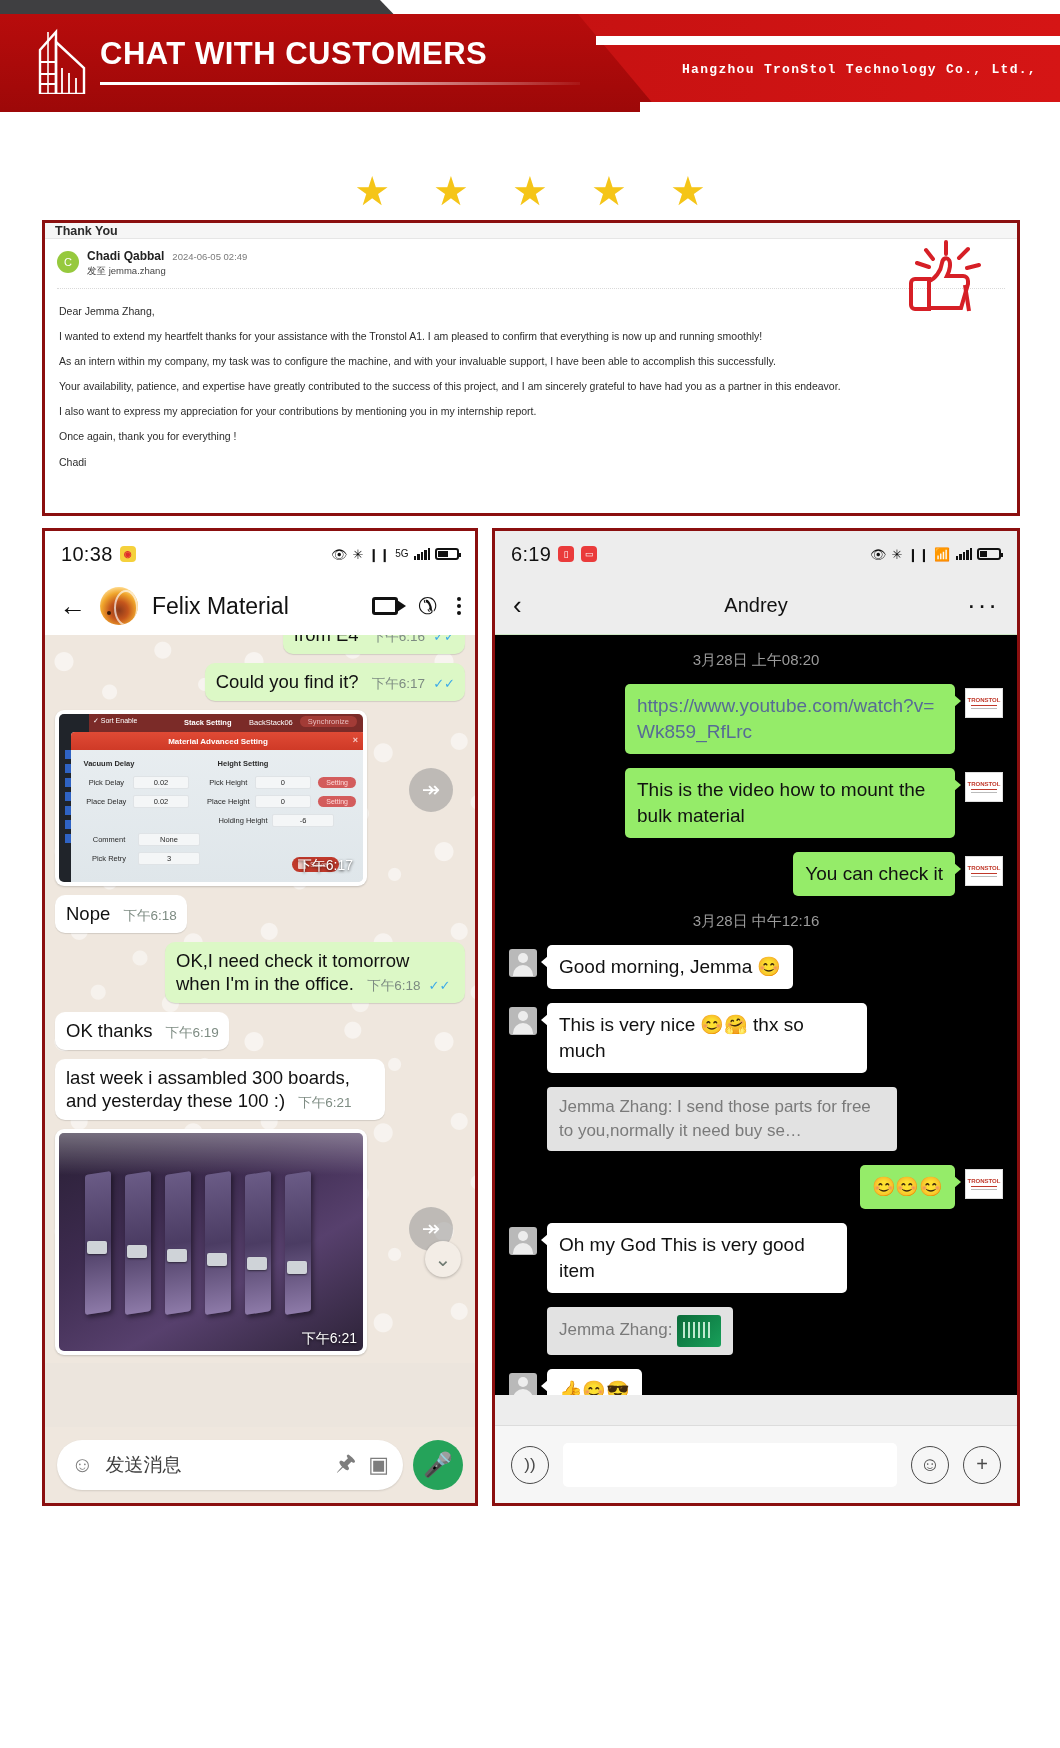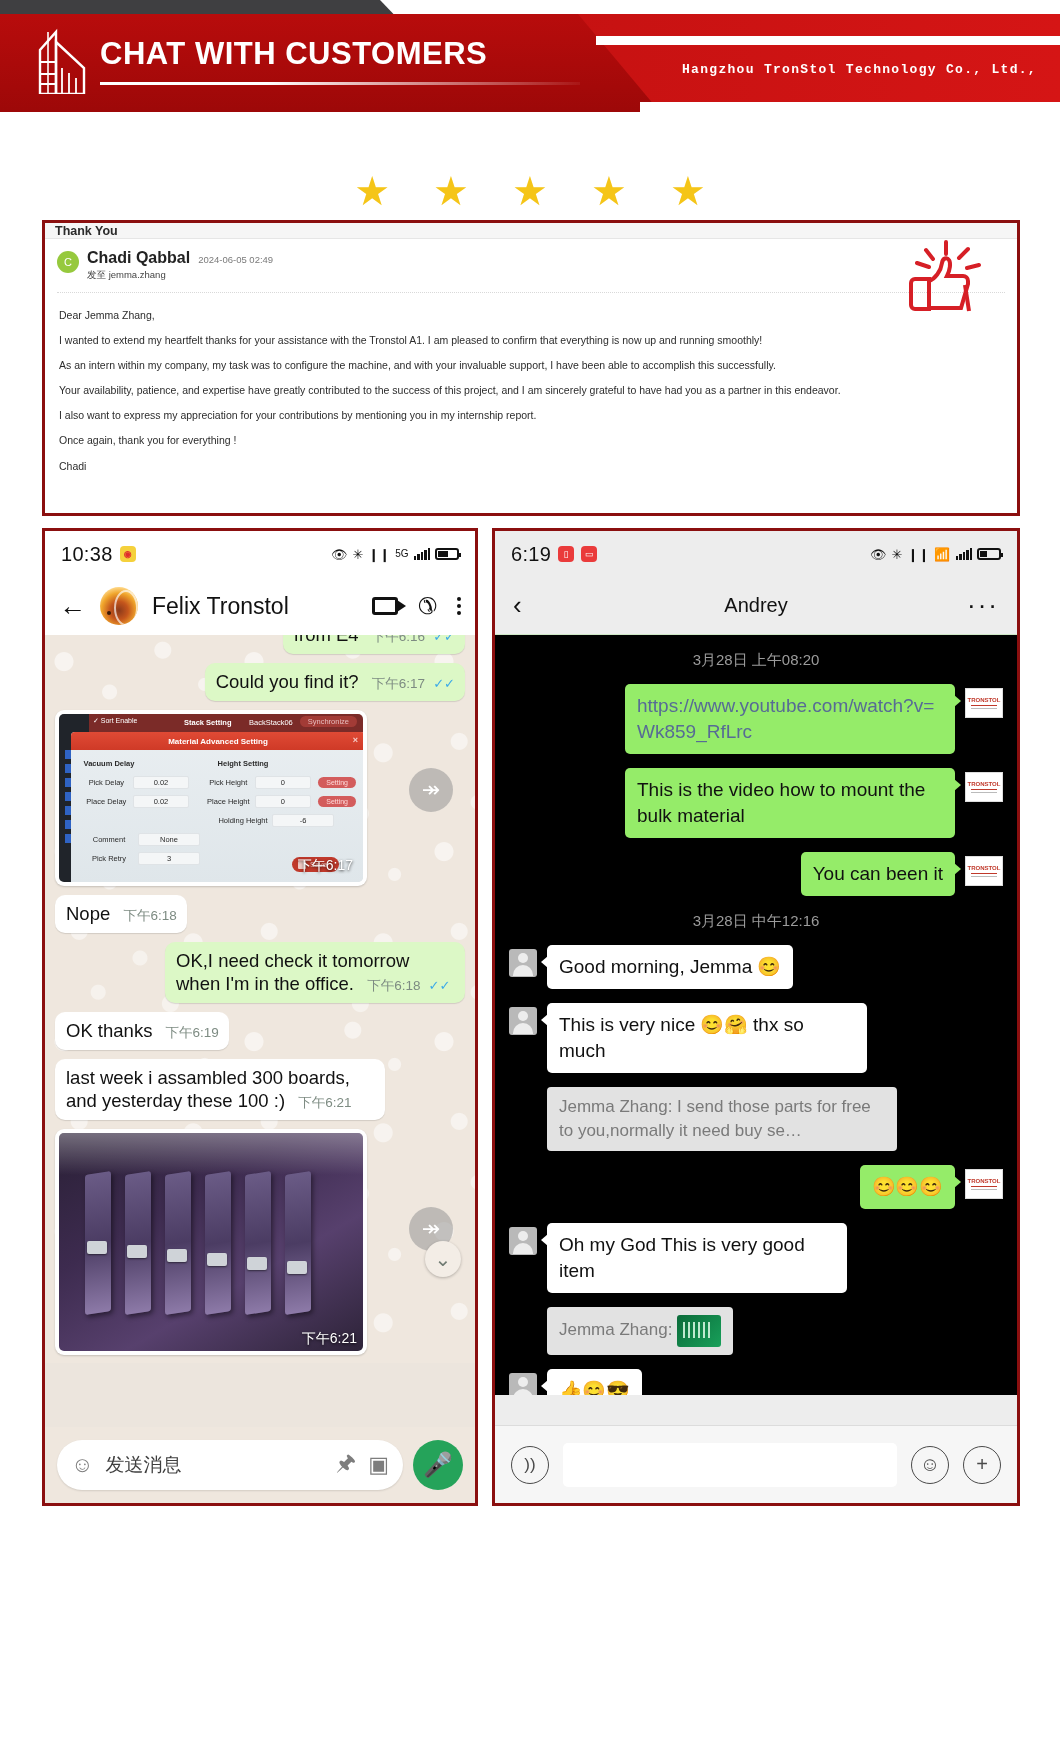--- a/index.html
+++ b/index.html
@@ -73,21 +73,21 @@
   }
   .email-subject { font-size: 12.5px; font-weight: bold; color: #2b2b2b; }
   .email-meta { display: flex; padding: 10px 0 8px 12px; }
   .email-avatar {
     width: 22px; height: 22px; border-radius: 50%; background: #96c93d;
     color: #fff; font-size: 11px; display: flex; align-items: center;
     justify-content: center; flex: 0 0 auto; margin-top: 2px;
   }
   .email-meta-text { margin-left: 8px; }
   .email-from-line { display: flex; align-items: baseline; gap: 8px; }
-  .email-from { font-size: 16px; font-weight: bold; color: #222; }
+  .email-from { font-size: 12px; font-weight: bold; color: #222; }
   .email-date { font-size: 9.5px; color: #7a7a7a; }
   .email-to { font-size: 9.5px; color: #444; margin-top: 2px; }
   .email-sep { border-top: 1px dotted #d9d9d9; margin: 2px 12px 0 12px; }
   .email-body { padding: 16px 14px 0 14px; }
   .email-body p {
     font-size: 10.5px; color: #2c2c2c; line-height: 12px;
     margin-bottom: 13px; white-space: nowrap;
   }
   .thumb-icon { position: absolute; right: 28px; top: 14px; width: 92px; height: 84px; }
 
@@ -399,21 +399,21 @@
           </span>
         <span class="batt">
             <i style="width:10px"></i>
           </span>
       </div>
     </div>
 
     <div class="wa-nav">
       <span class="wa-back">←</span>
       <span class="wa-ava"></span>
-      <span class="wa-name">Felix Tronstol</span>
+      <span class="wa-name">Felix Material</span>
       <span class="wa-actions">
         <span class="ic-video"></span>
         <span class="ic-phone">✆</span>
         <span class="ic-dots">
             <i></i>
             <i></i>
             <i></i>
           </span>
       </span>
     </div>
@@ -612,21 +612,21 @@
         <span class="wc-bub wc-out wc-link">https://www.youtube.com/watch?v=Wk859_RfLrc</span>
         <span class="wc-logo">TRONSTOL<span class="ln"></span><span class="ln2"></span></span>
       </div>
 
       <div class="wc-row out">
         <span class="wc-bub wc-out">This is the video how to mount the bulk material</span>
         <span class="wc-logo">TRONSTOL<span class="ln"></span><span class="ln2"></span></span>
       </div>
 
       <div class="wc-row out">
-        <span class="wc-bub wc-out">You can been it</span>
+        <span class="wc-bub wc-out">You can check it</span>
         <span class="wc-logo">TRONSTOL<span class="ln"></span><span class="ln2"></span></span>
       </div>
 
       <div class="wc-date">3月28日 中午12:16</div>
 
       <div class="wc-row">
         <span class="wc-ava-gray"></span>
         <span class="wc-bub wc-in">Good morning, Jemma 😊</span>
       </div>
 

